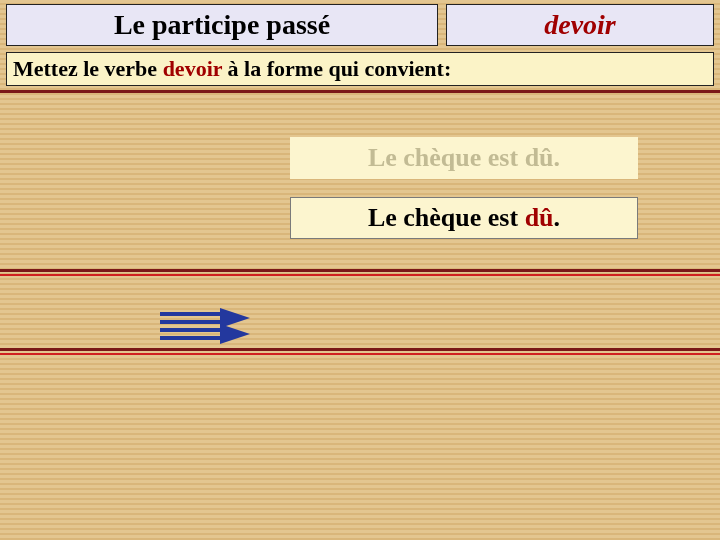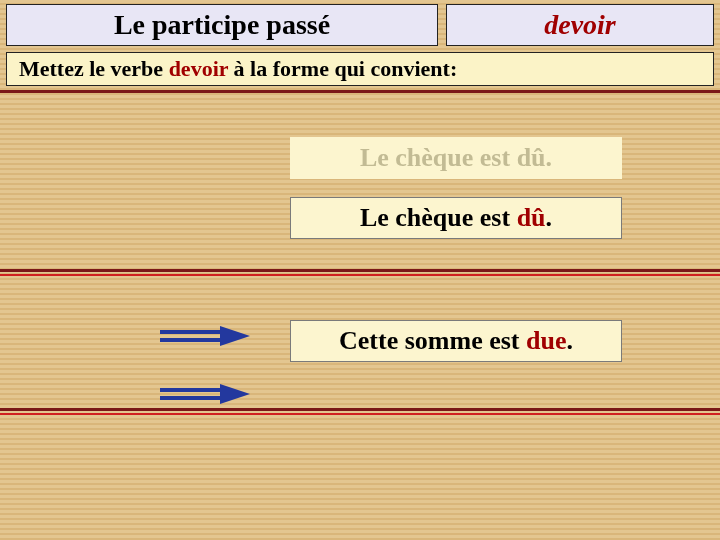--- a/index.html
+++ b/index.html
@@ -43,36 +43,36 @@
     color:#a00000;
   }
 
   
   .instr{
     margin:6px 6px 0 6px;
     background:#fbf3c7;
     border:1px solid #222;
     font-size:22px;
     font-weight:bold;
-    padding:3px 12px;
+    padding:3px 6px;
   }
   .instr .kw{color:#a00000;}
 
   .rule-dkred{height:3px;background:#7a1818;margin:4px 0 0 0;}
   .rule-red{height:2px;background:#d02020;margin:2px 0 0 0;}
 
   
   .opt{
     margin:18px 0 0 290px;
     width:330px;
     background:#fcf5cf;
     font-size:26px;
     font-weight:bold;
     text-align:center;
-    padding:5px 0;
+    padding:5px 8px;
     border:1px solid transparent;
   }
   .opt.border{border-color:#7a7a7a;}
   .opt.ghost{color:#c2bb94;}          
   .opt .hl{color:#a00000;}
 
   
   .arrow{
     position:absolute;
     left:160px;
@@ -115,23 +115,20 @@
 
 <div class="gap"></div>
 <div class="row">
   <div class="arrow" style="top:6px;">
     <svg viewBox="0 0 90 20">
       <rect x="0" y="4" width="60" height="4" fill="#23389e"></rect>
       <rect x="0" y="12" width="60" height="4" fill="#23389e"></rect>
       <polygon points="60,0 90,10 60,20" fill="#23389e"></polygon>
     </svg>
   </div>
-  <div class="opt border">
-    <span>Cette somme est </span><span class="hl">due</span><span>.</span>
-  </div>
 </div>
 <div style="height:16px"></div>
 <div class="row">
   <div class="arrow" style="top:6px;">
     <svg viewBox="0 0 90 20">
       <rect x="0" y="4" width="60" height="4" fill="#23389e"></rect>
       <rect x="0" y="12" width="60" height="4" fill="#23389e"></rect>
       <polygon points="60,0 90,10 60,20" fill="#23389e"></polygon>
     </svg>
   </div>

